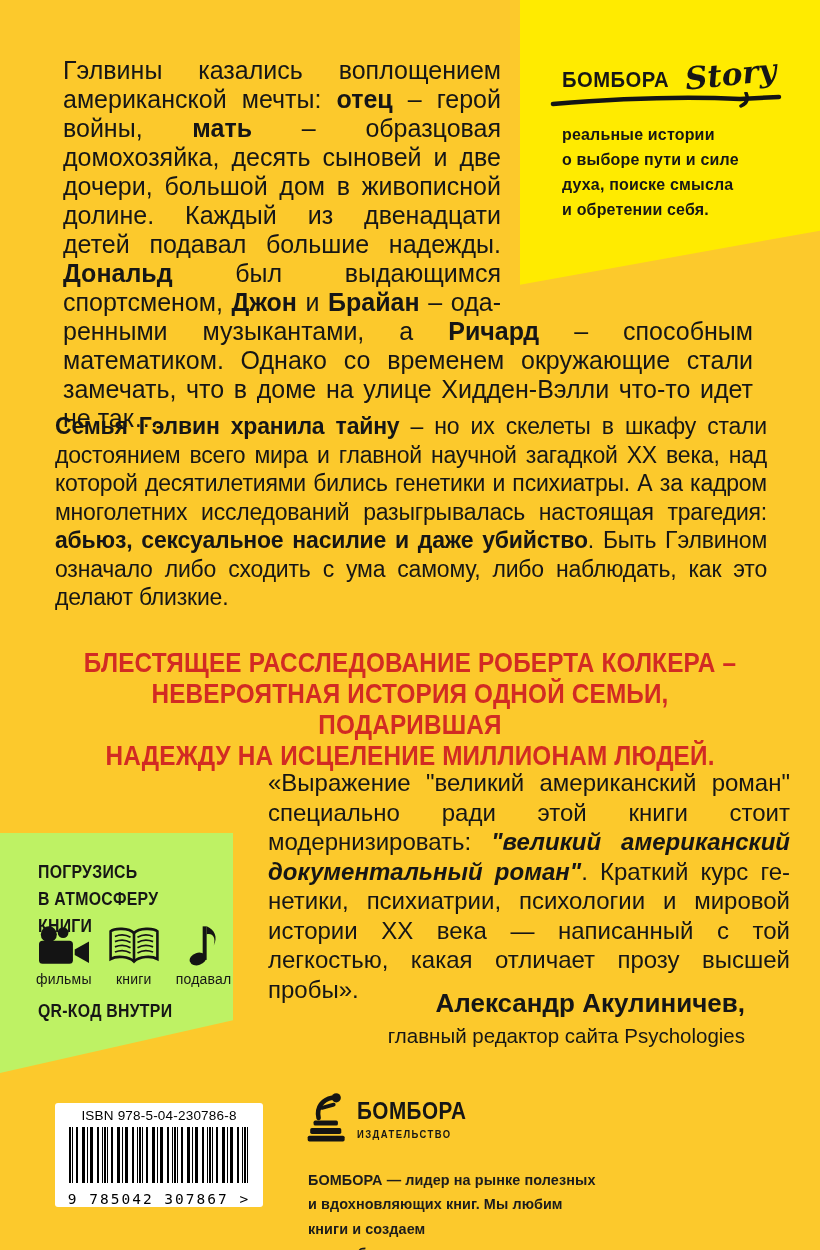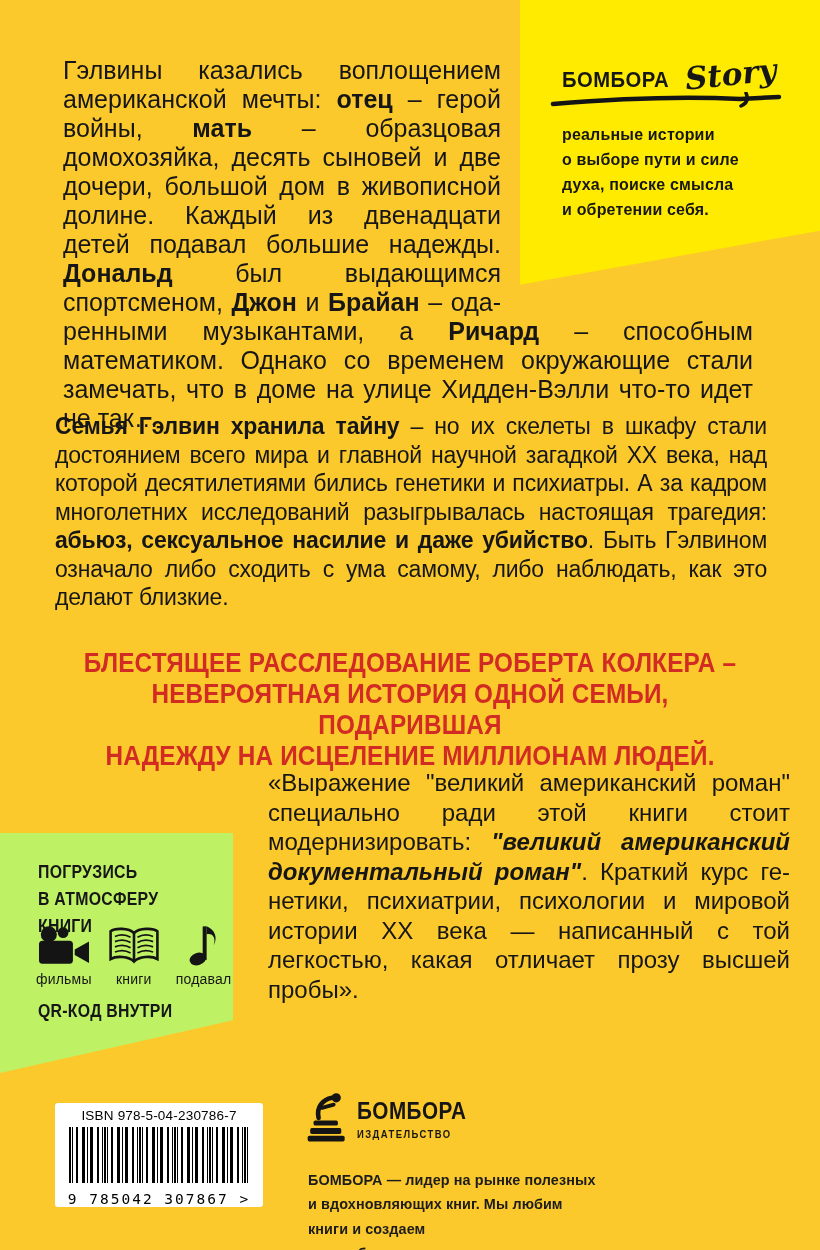--- a/index.html
+++ b/index.html
@@ -108,20 +108,24 @@
 
   <div class="para1"><div class="para1-spacer"></div><span>Гэлвины казались воплощением аме­риканской мечты: </span><span class="b">отец</span><span> – герой войны, </span><span class="b">мать</span><span> – образцовая домохозяйка, де­сять сыновей и две дочери, большой дом в живописной долине. Каждый из двенадцати детей подавал большие надежды. </span><span class="b">Дональд</span><span> был выдающимся спортсменом, </span><span class="b">Джон</span><span> и </span><span class="b">Брайан</span><span> – ода­ренными музыкантами, а </span><span class="b">Ричард</span><span> – способным математиком. Однако со временем окружающие стали замечать, что в доме на улице Хидден-Вэлли что-то идет не так…</span></div>
 
   <div class="para2"><span class="b">Семья Гэлвин хранила тайну</span><span> – но их скелеты в шкафу стали достоянием всего мира и главной научной загадкой XX века, над которой десятилетиями бились генетики и психиатры. А за кадром многолетних исследований разыгрывалась настоящая трагедия: </span><span class="b">абьюз, сексуальное насилие и даже убийство</span><span>. Быть Гэлвином означало либо сходить с ума самому, либо наблюдать, как это делают близкие.</span></div>
 
   <div class="highlight">БЛЕСТЯЩЕЕ РАССЛЕДОВАНИЕ РОБЕРТА КОЛКЕРА –
 НЕВЕРОЯТНАЯ ИСТОРИЯ ОДНОЙ СЕМЬИ, ПОДАРИВШАЯ
 НАДЕЖДУ НА ИСЦЕЛЕНИЕ МИЛЛИОНАМ ЛЮДЕЙ.</div>
 
   <div class="quote"><span>«Выражение "великий американский ро­ман" специально ради этой книги стоит модернизировать: </span><span class="b i">"великий американский документальный роман"</span><span>. Краткий курс ге­нетики, психиатрии, психологии и мировой истории XX века — написанный с той легкостью, какая отличает прозу высшей пробы».</span></div>
+  <div class="attr">
+    <div class="attr-name">Александр Акулиничев,</div>
+    <div class="attr-title">главный редактор сайта Psychologies</div>
+  </div>
 
   <div class="panel">
     <div class="panel-title">ПОГРУЗИСЬ
 В АТМОСФЕРУ КНИГИ</div>
     <div class="panel-icons">
       <div class="p-item">
         <span class="ico">
           <svg width="50" height="42" viewBox="0 0 56 46" fill="#141414">
             <circle cx="11" cy="10" r="9"></circle>
             <circle cx="27" cy="8" r="6"></circle>
@@ -158,21 +162,21 @@
             <path d="M20 5 C29 9 33 17 28 27 C31 17 26 12 20 14 Z"></path>
           </svg>
         </span>
         <span class="p-label">подавал</span>
       </div>
     </div>
     <div class="panel-qr">QR-КОД ВНУТРИ</div>
   </div>
 
   <div class="barcode-box">
-    <div class="isbn">ISBN 978-5-04-230786-7</div>
+    <div class="isbn">ISBN 978-5-04-230786-8</div>
     <div class="bars"></div>
     <div class="digits">9 785042 307867 &gt;</div>
   </div>
 
   <div class="pub-logo">
     <span class="mark">
       <svg width="42" height="56" viewBox="0 0 50 62" fill="#141414">
         <rect x="2" y="52" width="44" height="7" rx="2"></rect>
         <rect x="5" y="43" width="37" height="7" rx="2"></rect>
         <rect x="9" y="34" width="29" height="6" rx="2"></rect>

